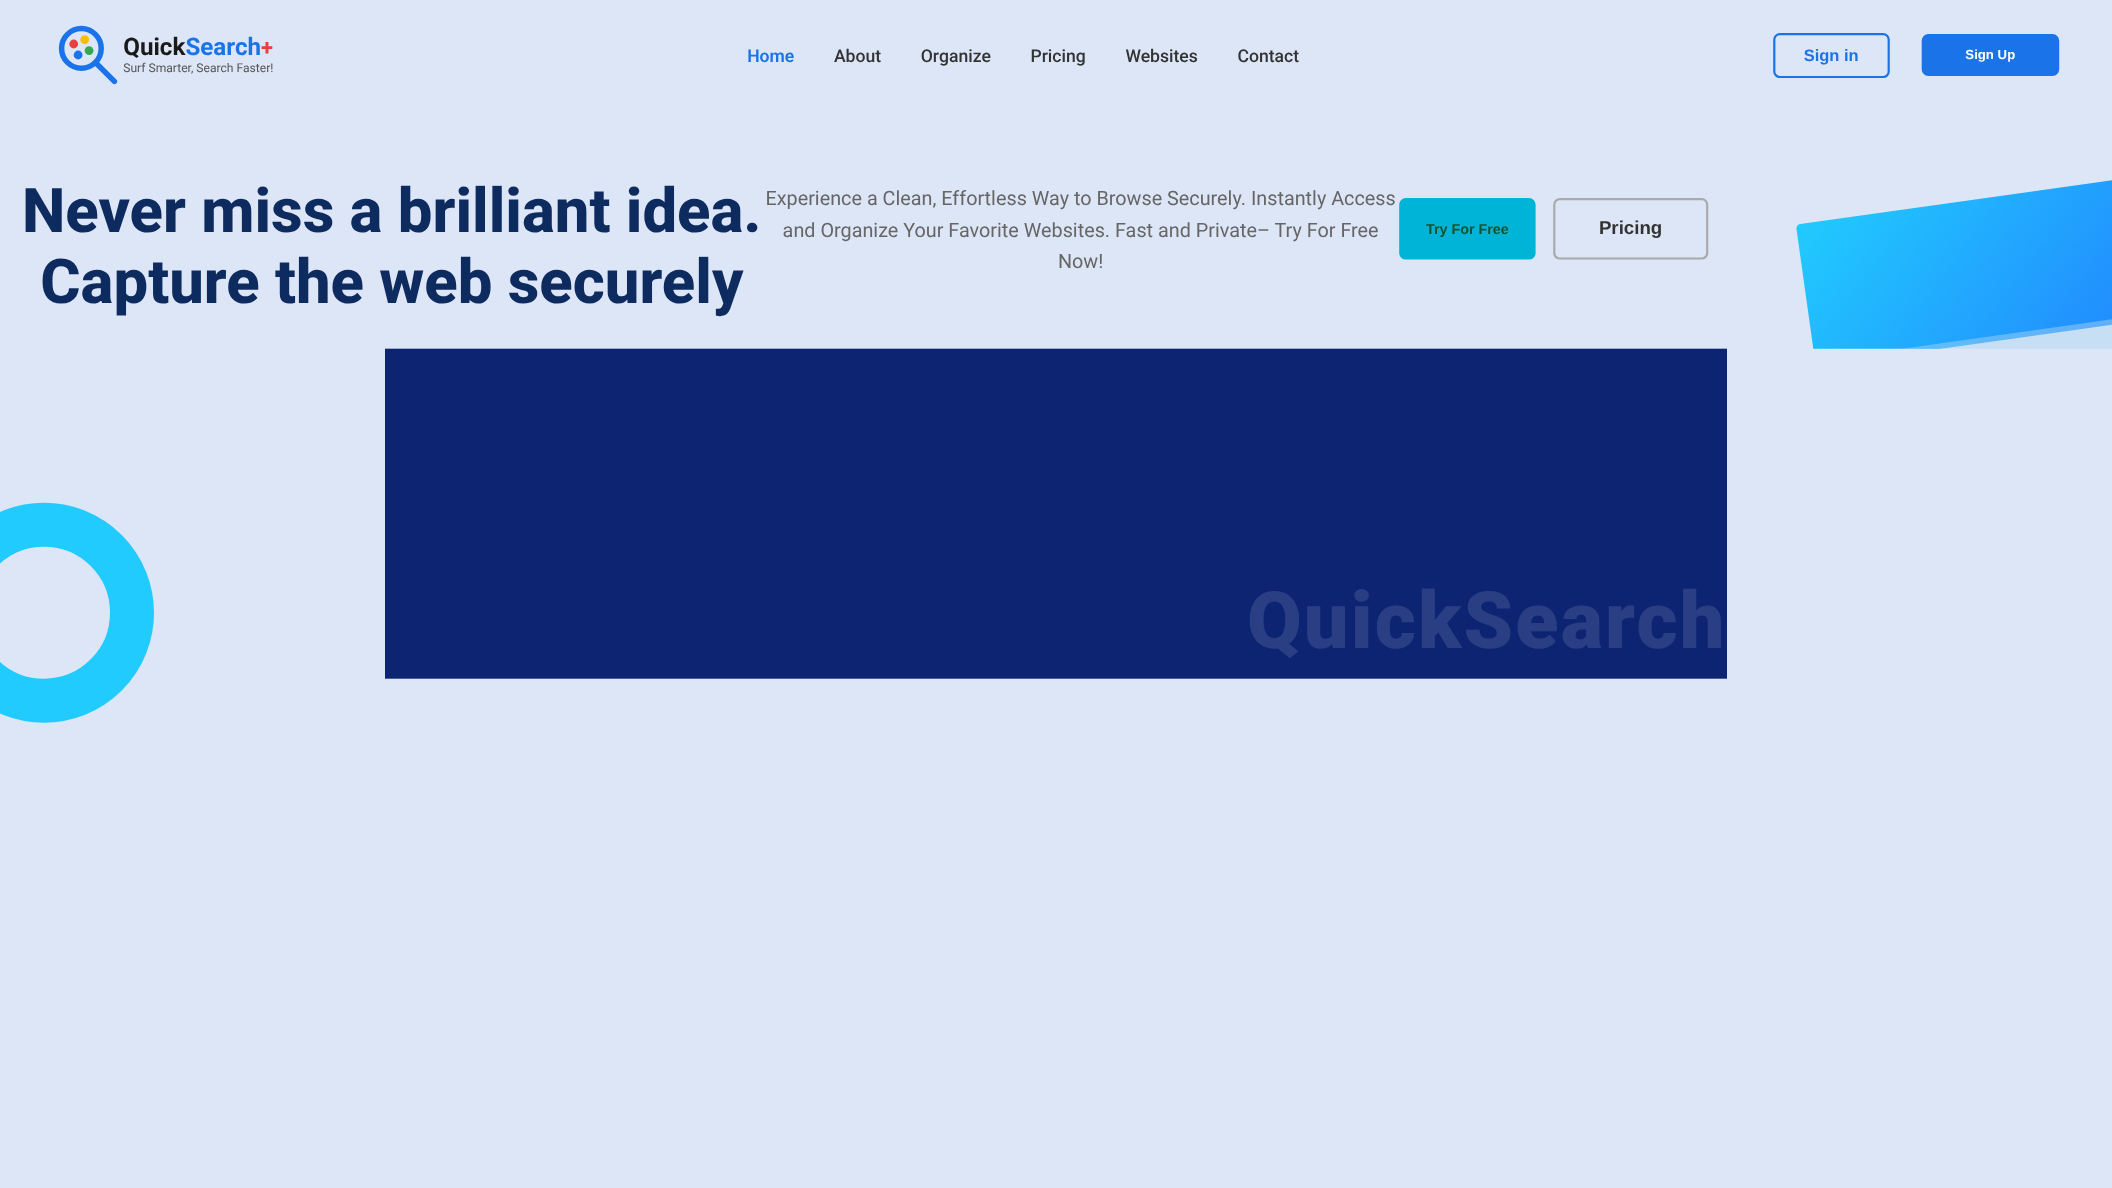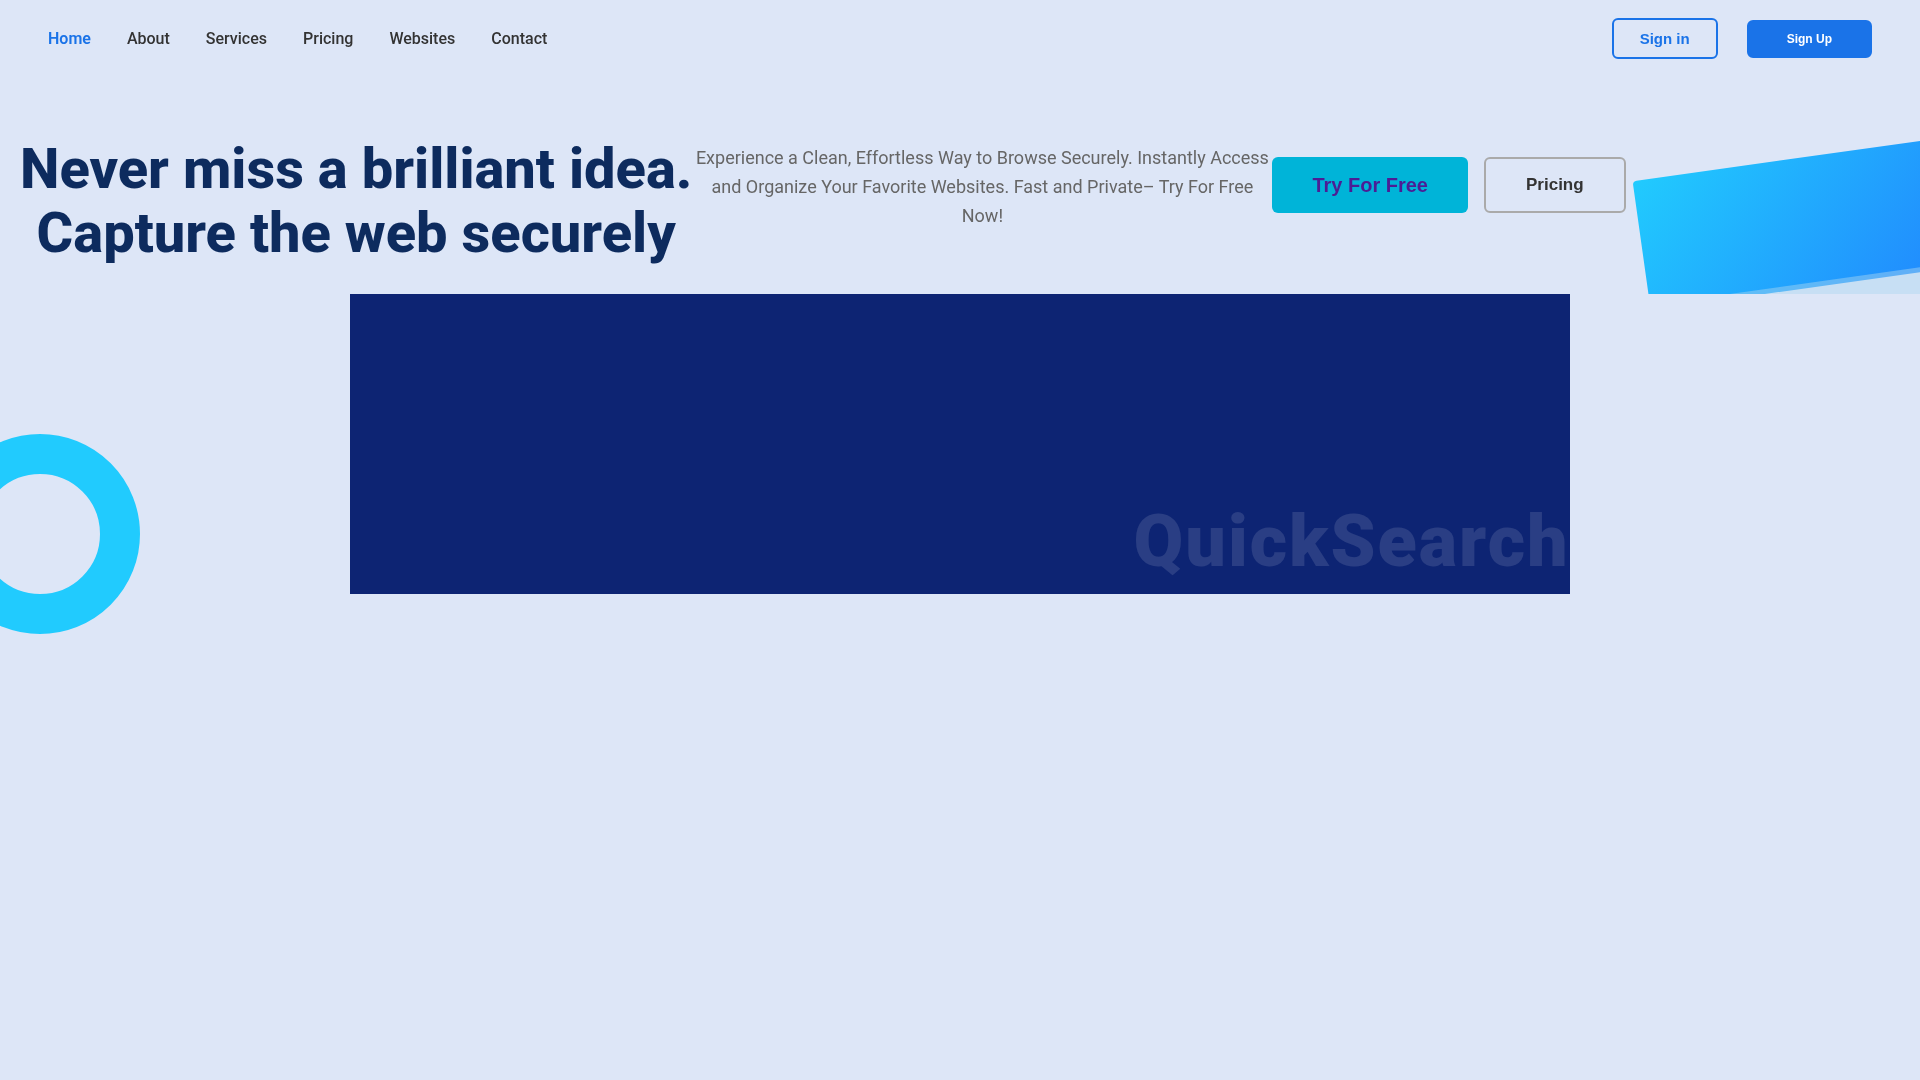--- a/index.html
+++ b/index.html
@@ -131,26 +131,26 @@
       margin-bottom: 56px;
     }
 
     .hero-buttons {
       display: flex;
       gap: 16px;
       margin-bottom: 60px;
     }
 
     .btn-try-free {
-      padding: 16px 40px;
+      padding: 16px 24px;
       background: #00b4d8;
-      color: #4c1d95;
+      color: #14532d;
       border: none;
       border-radius: 6px;
-      font-size: 20px;
+      font-size: 13px;
       font-weight: 600;
       cursor: pointer;
     }
 
     .btn-pricing {
       padding: 16px 40px;
       background: transparent;
       color: #333;
       border: 2px solid #aaa;
       border-radius: 6px;
@@ -226,25 +226,45 @@
       display: flex;
       flex-direction: column;
     }
   </style>
 </head>
 <body>
 
 <div class="page-wrapper">
 
   <nav class="navbar">
+    <div class="logo-area">
+
+      <svg class="logo-icon" viewBox="0 0 64 64" xmlns="http://www.w3.org/2000/svg">
+
+        <circle cx="26" cy="26" r="18" fill="none" stroke="#1a73e8" stroke-width="5"></circle>
+
+        <line x1="39" y1="39" x2="56" y2="56" stroke="#1a73e8" stroke-width="5" stroke-linecap="round"></line>
+
+        <circle cx="19" cy="22" r="4" fill="#e84040"></circle>
+        <circle cx="29" cy="18" r="4" fill="#fbbc04"></circle>
+        <circle cx="33" cy="28" r="4" fill="#34a853"></circle>
+        <circle cx="23" cy="32" r="4" fill="#1a73e8"></circle>
+      </svg>
+      <div class="logo-text-block">
+        <div class="logo-title">
+          <span class="quick">Quick</span><span class="search">Search</span><span class="plus">+</span>
+        </div>
+        <div class="logo-subtitle">Surf Smarter, Search Faster!</div>
+      </div>
+    </div>
 
     <ul class="nav-links">
       <li><a href="#" class="active">Home</a></li>
       <li><a href="#">About</a></li>
-      <li><a href="#">Services</a></li>
+      <li><a href="#">Organize</a></li>
       <li><a href="#">Pricing</a></li>
       <li><a href="#">Websites</a></li>
       <li><a href="#">Contact</a></li>
     </ul>
 
     <div class="nav-actions">
       <button class="btn-signin">Sign in</button>
       <button class="btn-signup">Sign Up</button>
     </div>
   </nav>

